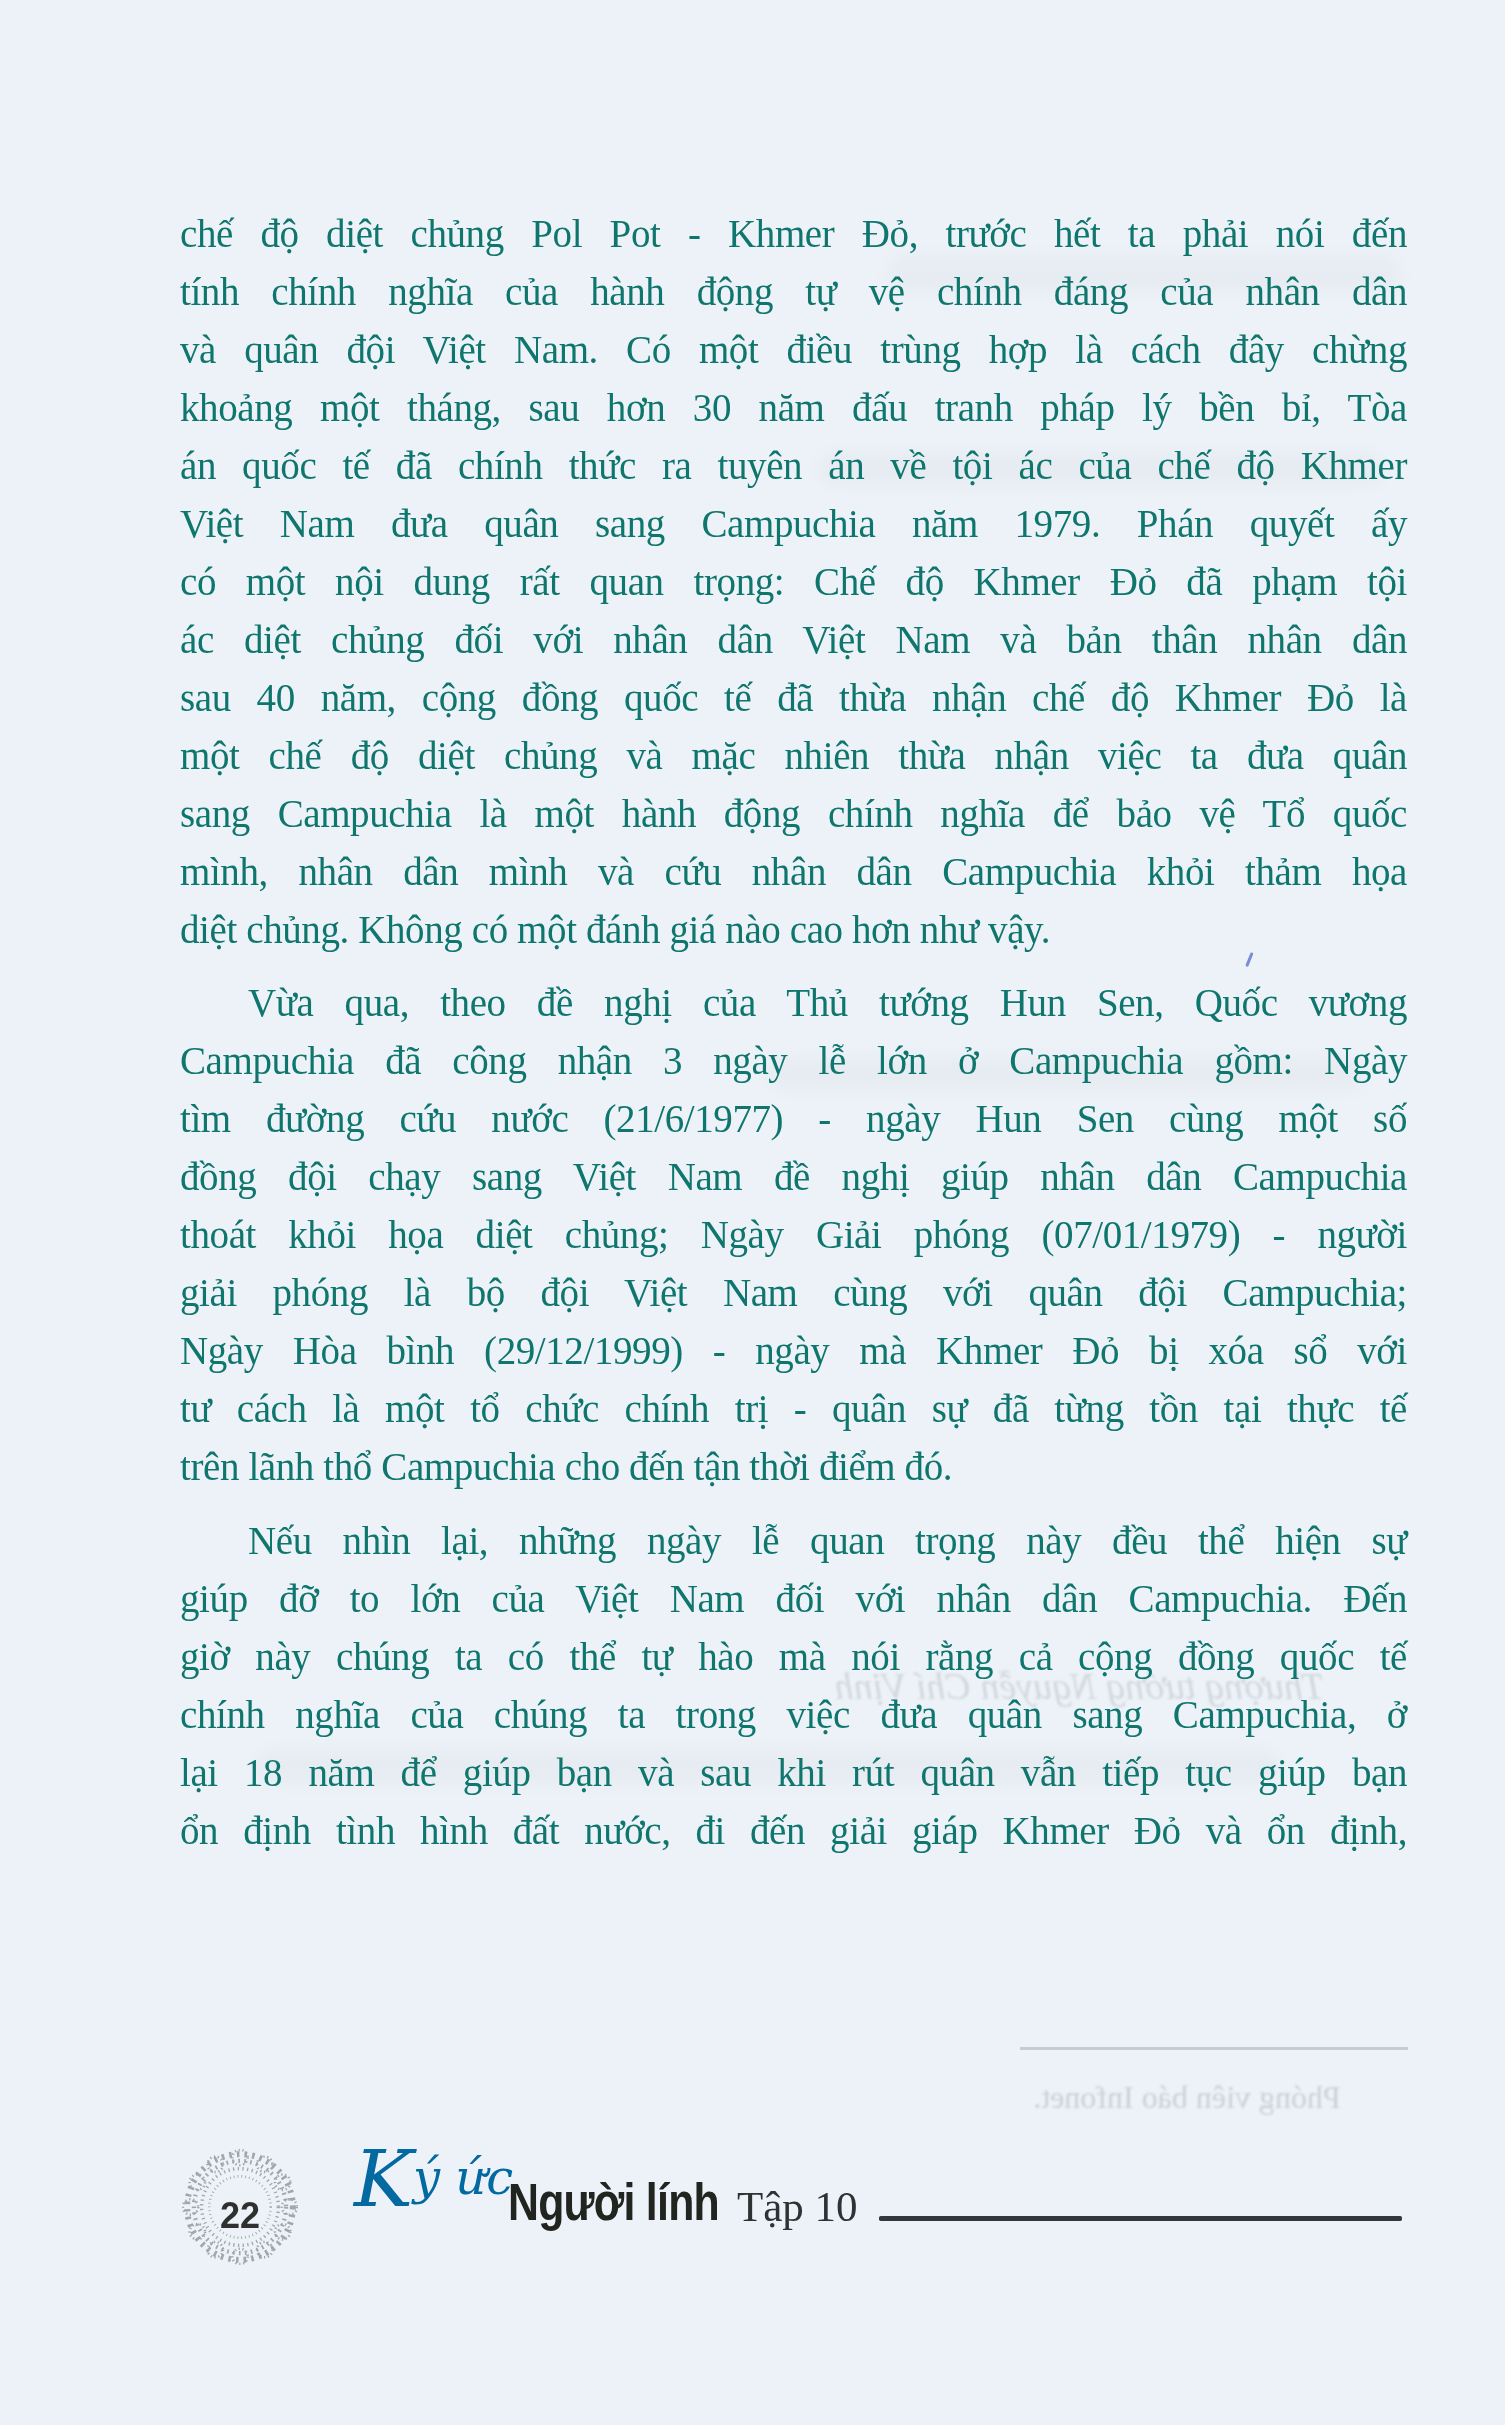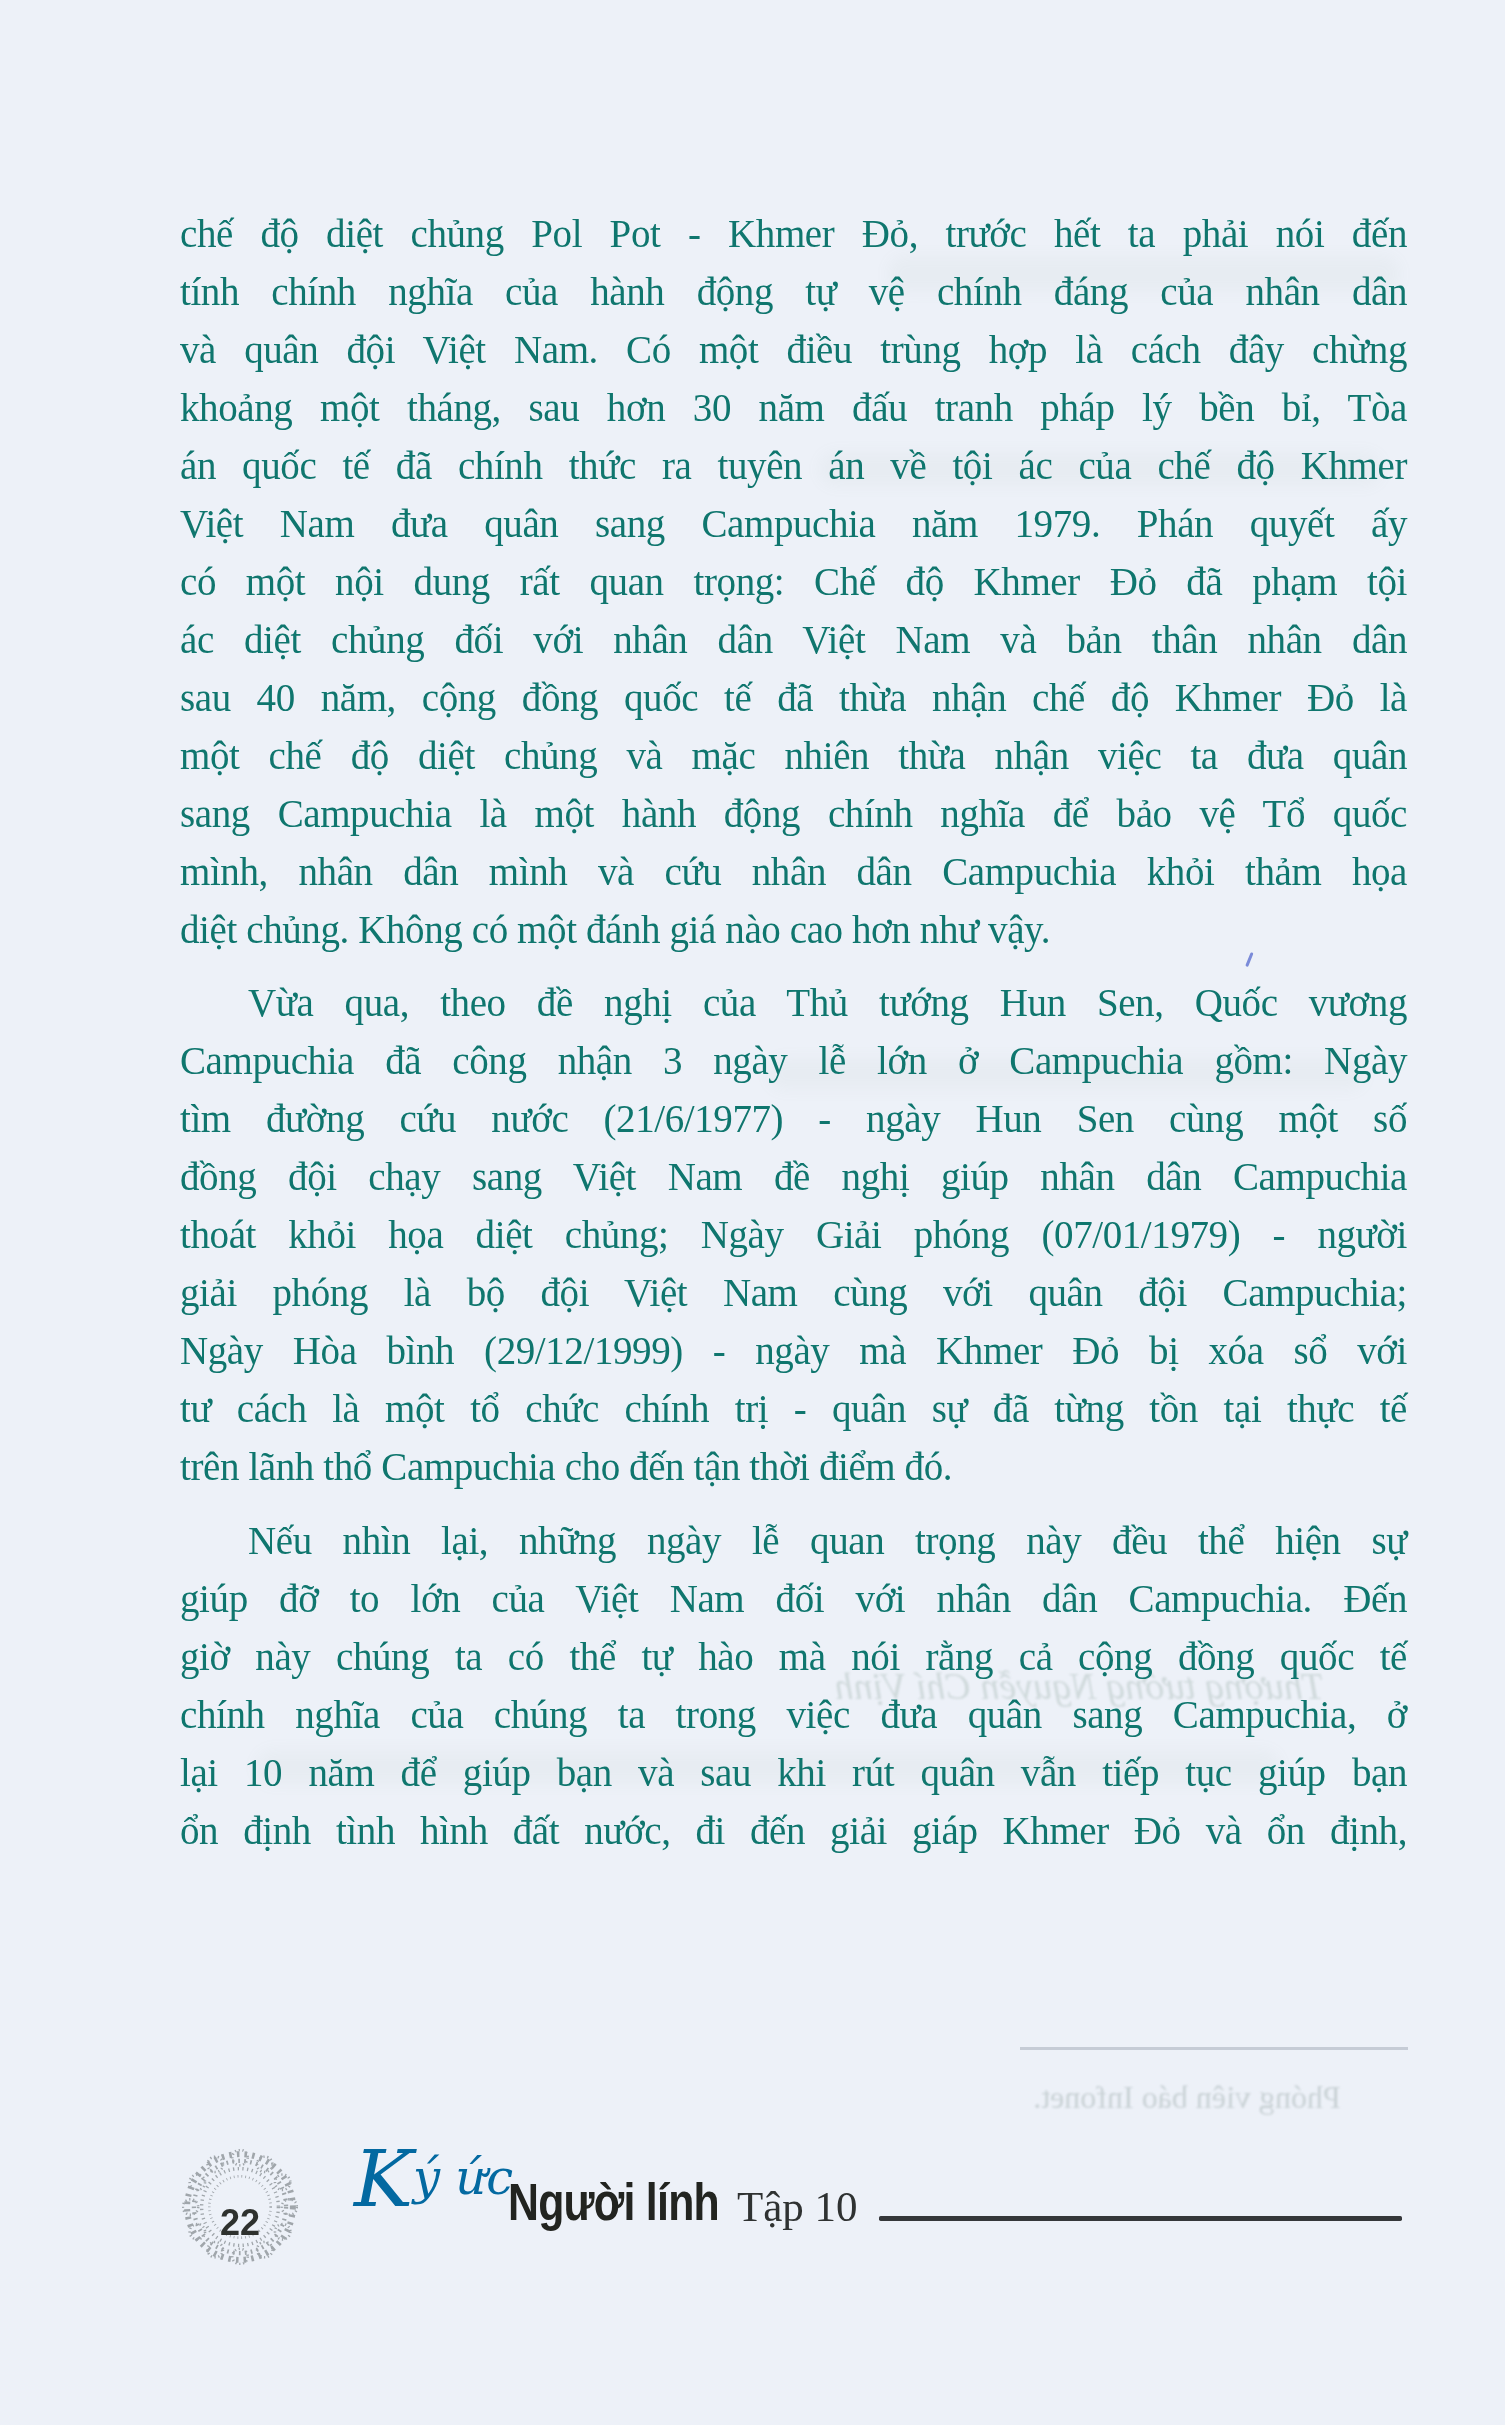--- a/index.html
+++ b/index.html
@@ -23,21 +23,21 @@
     text-align:justify;
     text-align-last:justify;
   }
   .line.last{text-align-last:left;}
   .para.indent .line:first-child{text-indent:68px;}
   
   .footer{position:absolute;left:0;top:2134px;width:1506px;height:145px;}
   .medallion{position:absolute;left:182px;top:15.4px;width:116px;height:116px;}
   .medallion svg{display:block;}
   .page-num{
-    position:absolute;left:0;top:16px;width:116px;height:116px;
+    position:absolute;left:0;top:9px;width:116px;height:116px;
     display:flex;align-items:center;justify-content:center;
     font-family:"Liberation Sans","DejaVu Sans",sans-serif;
     font-weight:bold;font-size:36px;color:#2e312e;
   }
   .series-script{
     position:absolute;left:354px;top:15.4px;
     font-family:"DejaVu Serif",serif;font-style:italic;
     font-size:48px;color:#0369a1;white-space:nowrap;
   }
   .series-script .bigK{font-size:79px;line-height:48px;vertical-align:-12px;}
@@ -115,21 +115,21 @@
       <div class="line">giải phóng là bộ đội Việt Nam cùng với quân đội Campuchia;</div>
       <div class="line">Ngày Hòa bình (29/12/1999) - ngày mà Khmer Đỏ bị xóa sổ với</div>
       <div class="line">tư cách là một tổ chức chính trị - quân sự đã từng tồn tại thực tế</div>
       <div class="line last">trên lãnh thổ Campuchia cho đến tận thời điểm đó.</div>
     </div>
     <div class="para indent">
       <div class="line">Nếu nhìn lại, những ngày lễ quan trọng này đều thể hiện sự</div>
       <div class="line">giúp đỡ to lớn của Việt Nam đối với nhân dân Campuchia. Đến</div>
       <div class="line">giờ này chúng ta có thể tự hào mà nói rằng cả cộng đồng quốc tế</div>
       <div class="line">chính nghĩa của chúng ta trong việc đưa quân sang Campuchia, ở</div>
-      <div class="line">lại 10 năm để giúp bạn và sau khi rút quân vẫn tiếp tục giúp bạn</div>
+      <div class="line">lại 18 năm để giúp bạn và sau khi rút quân vẫn tiếp tục giúp bạn</div>
       <div class="line">ổn định tình hình đất nước, đi đến giải giáp Khmer Đỏ và ổn định,</div>
     </div>
   </div>
 
 <div class="footer">
   <div class="medallion">
     <svg width="116" height="116" viewBox="0 0 136 136">
       <g fill="none" stroke="#a0a6ab">
         <circle cx="68" cy="68" r="62" stroke-width="7" stroke-dasharray="3 6"></circle>
         <circle cx="68" cy="68" r="54" stroke-width="5" stroke-dasharray="2 5"></circle>

